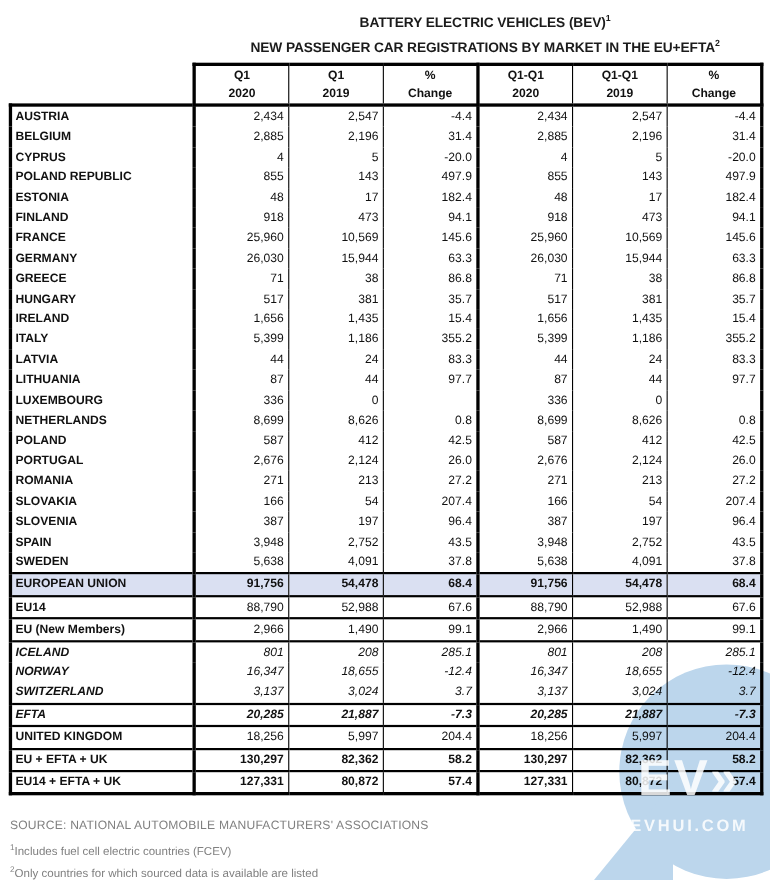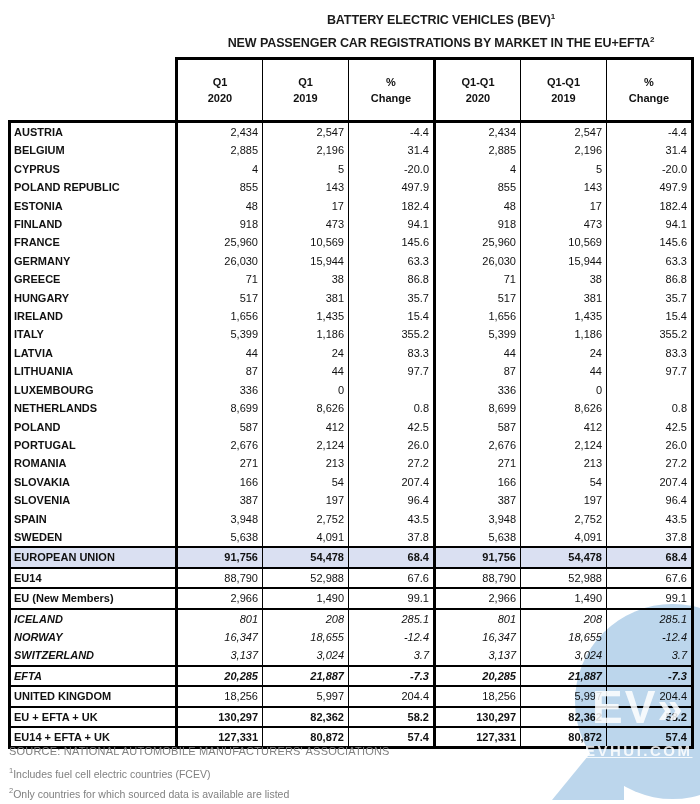--- a/index.html
+++ b/index.html
@@ -15,21 +15,21 @@
   }
   .title sup { font-size:8px; }
 
   table.bev {
     position:absolute; left:8px; top:57px; width:683px;
     border-collapse:collapse; table-layout:fixed;
   }
   col.c-label { width:167px; }
   col.c-data  { width:86px; }
 
-  th { font-size:11px; font-weight:bold; padding:14px 0; vertical-align:middle; color:#111; }
+  th { font-size:11px; font-weight:bold; padding:1px 0; vertical-align:middle; color:#111; }
   th div { line-height:16px; }
   th.h   { border-top:3px solid #000; border-bottom:3px solid #000; border-right:1px solid #000; background:#fff; }
   th.hc1 { border-left:3px solid #000; }
   th.hc3, th.hc6 { border-right:3px solid #000; }
   th.corner { border:none; background:transparent; }
 
   td { height:18.4px; line-height:18.4px; font-size:11px; padding:0 4px;
        white-space:nowrap; overflow:hidden; color:#111; }
   td.label { font-weight:bold; text-align:left; padding-left:3px;
              border-left:3px solid #000; border-right:3px solid #000; }
@@ -43,31 +43,31 @@
   tr.em-italic td { font-style:italic; }
   tr.em-bold-italic td { font-weight:bold; font-style:italic; }
 
   .source { position:absolute; left:9px; top:745px; font-size:11px;
             color:var(--gray,#808080); letter-spacing:0.2px; }
   .source .src-rest { font-weight:normal; }
   .footnote { position:absolute; left:9px; font-size:10.5px; color:var(--gray,#808080); }
   .footnote sup { font-size:7.5px; }
   .fn1 { top:766px; } .fn2 { top:786px; }
 
-  .watermark { position:absolute; left:12px; top:0; width:555px; height:804px; pointer-events:none; }
+  .watermark { position:absolute; left:0; top:0; width:555px; height:804px; pointer-events:none; }
   .wm-shapes { position:absolute; left:0; top:0; width:700px; height:804px; mix-blend-mode:multiply; }
   .wm-circle { position:absolute; left:563px; top:604px; width:195px; height:195px;
                border-radius:50%; background:var(--wm,#bcd6ec); }
   .wm-tail   { position:absolute; left:540px; top:712px; width:72px; height:88px;
                background:var(--wm,#bcd6ec);
                clip-path:polygon(100% 0, 100% 100%, 0 100%); }
   .wm-mark { position:absolute; left:580px; top:684px; font-size:46px; font-weight:bold;
              color:rgba(255,255,255,0.85); letter-spacing:2px; line-height:1; }
   .wm-site { position:absolute; left:573px; top:742px; font-size:15px; font-weight:bold;
-             color:rgba(255,255,255,0.85); letter-spacing:2.5px;text-decoration:underline; }
+             color:rgba(255,255,255,0.85); letter-spacing:2.5px; }
 </style>
 </head>
 <body>
 
 <div class="title">
   <div><span>BATTERY ELECTRIC VEHICLES (BEV)</span><sup>1</sup></div>
   <div><span>NEW PASSENGER CAR REGISTRATIONS BY MARKET IN THE EU+EFTA</span><sup>2</sup></div>
 </div>
 
 <table class="bev">

